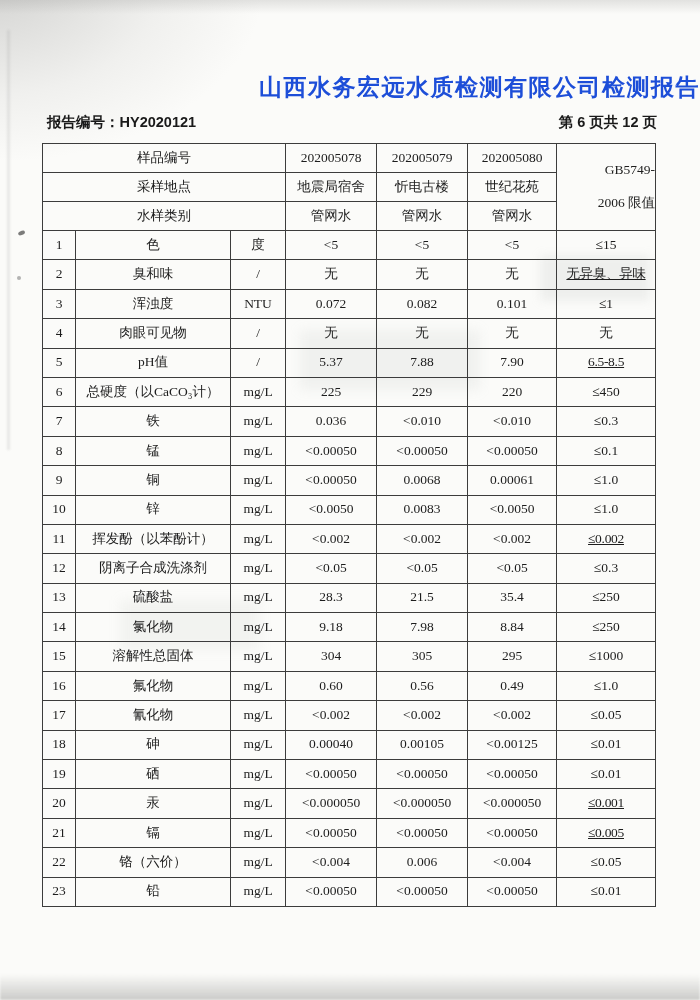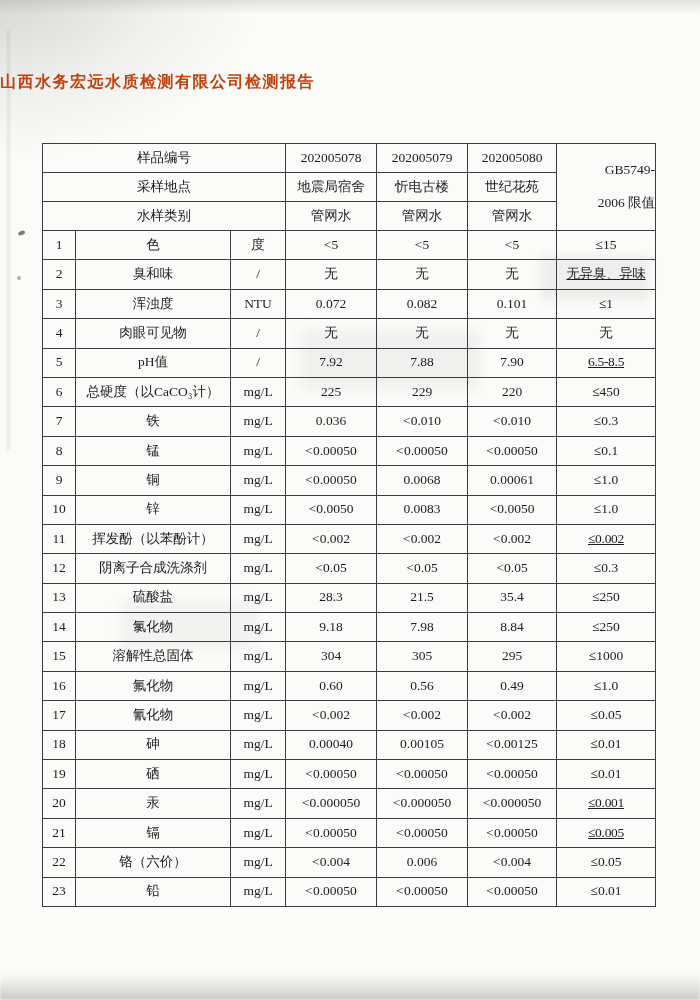--- a/index.html
+++ b/index.html
@@ -33,22 +33,22 @@
     background:rgba(150,150,148,0.18); filter:blur(1px);
   }
   .speck1 { top:231px; left:18px; width:7px; height:4px; background:rgba(55,55,55,0.65); border-radius:60% 40% 50% 50%; transform:rotate(-20deg); }
   .speck2 { top:276px; left:17px; width:4px; height:4px; background:rgba(90,90,90,0.45); border-radius:50%; }
   .bleed1 { top:255px; left:540px; width:110px; height:46px; background:rgba(165,172,168,0.14); filter:blur(5px); }
   .bleed2 { top:330px; left:300px; width:180px; height:60px; background:rgba(168,172,170,0.12); filter:blur(6px); }
   .bleed3 { top:600px; left:120px; width:140px; height:50px; background:rgba(170,173,170,0.10); filter:blur(6px); }
   
   .title {
     position:absolute; top:72px; left:0; width:100%;
-    text-align:left; font-size:16px; font-weight:bold; letter-spacing:1.5px;
-    color:#c2410c; font-family:"Liberation Sans", sans-serif;
+    text-align:right; font-size:23px; font-weight:bold; letter-spacing:1.5px;
+    color:#1d4ed8; font-family:"Liberation Sans", sans-serif;
   }
   .meta {
     position:absolute; top:113px; left:47px; width:610px;
     display:flex; justify-content:space-between; align-items:baseline;
     font-size:14.5px; font-weight:bold; color:#1a1a1a;
     font-family:"Liberation Sans", sans-serif;
   }
   
   table.report {
     position:absolute; top:143px; left:42px;
@@ -80,20 +80,24 @@
   <div class="artifact art-leftcrease"></div>
   <div class="artifact speck1"></div>
   <div class="artifact speck2"></div>
   <div class="artifact bleed1"></div>
   <div class="artifact bleed2"></div>
   <div class="artifact bleed3"></div>
   <div class="artifact art-bottom"></div>
 
   <div class="title">山西水务宏远水质检测有限公司检测报告</div>
 
+  <div class="meta">
+    <span>报告编号：HY2020121</span>
+    <span>第 6 页共 12 页</span>
+  </div>
 
   <table class="report">
     <colgroup>
       <col style="width:33px">
         <col style="width:155px">
         <col style="width:55px">
       <col style="width:91px">
         <col style="width:91px">
         <col style="width:89px">
       <col style="width:99px">
@@ -158,21 +162,21 @@
           <td class="c-unit">/</td>
           <td class="c-val">无</td>
           <td class="c-val">无</td>
           <td class="c-val">无</td>
           <td class="c-limit">无</td>
         </tr>
         <tr>
           <td class="c-num">5</td>
           <td class="c-param">pH值</td>
           <td class="c-unit">/</td>
-          <td class="c-val">7.92</td>
+          <td class="c-val">5.37</td>
           <td class="c-val">7.88</td>
           <td class="c-val">7.90</td>
           <td class="c-limit small-limit">6.5-8.5</td>
         </tr>
         <tr>
           <td class="c-num">6</td>
           <td class="c-param">总硬度（以CaCO₃计）</td>
           <td class="c-unit">mg/L</td>
           <td class="c-val">225</td>
           <td class="c-val">229</td>

